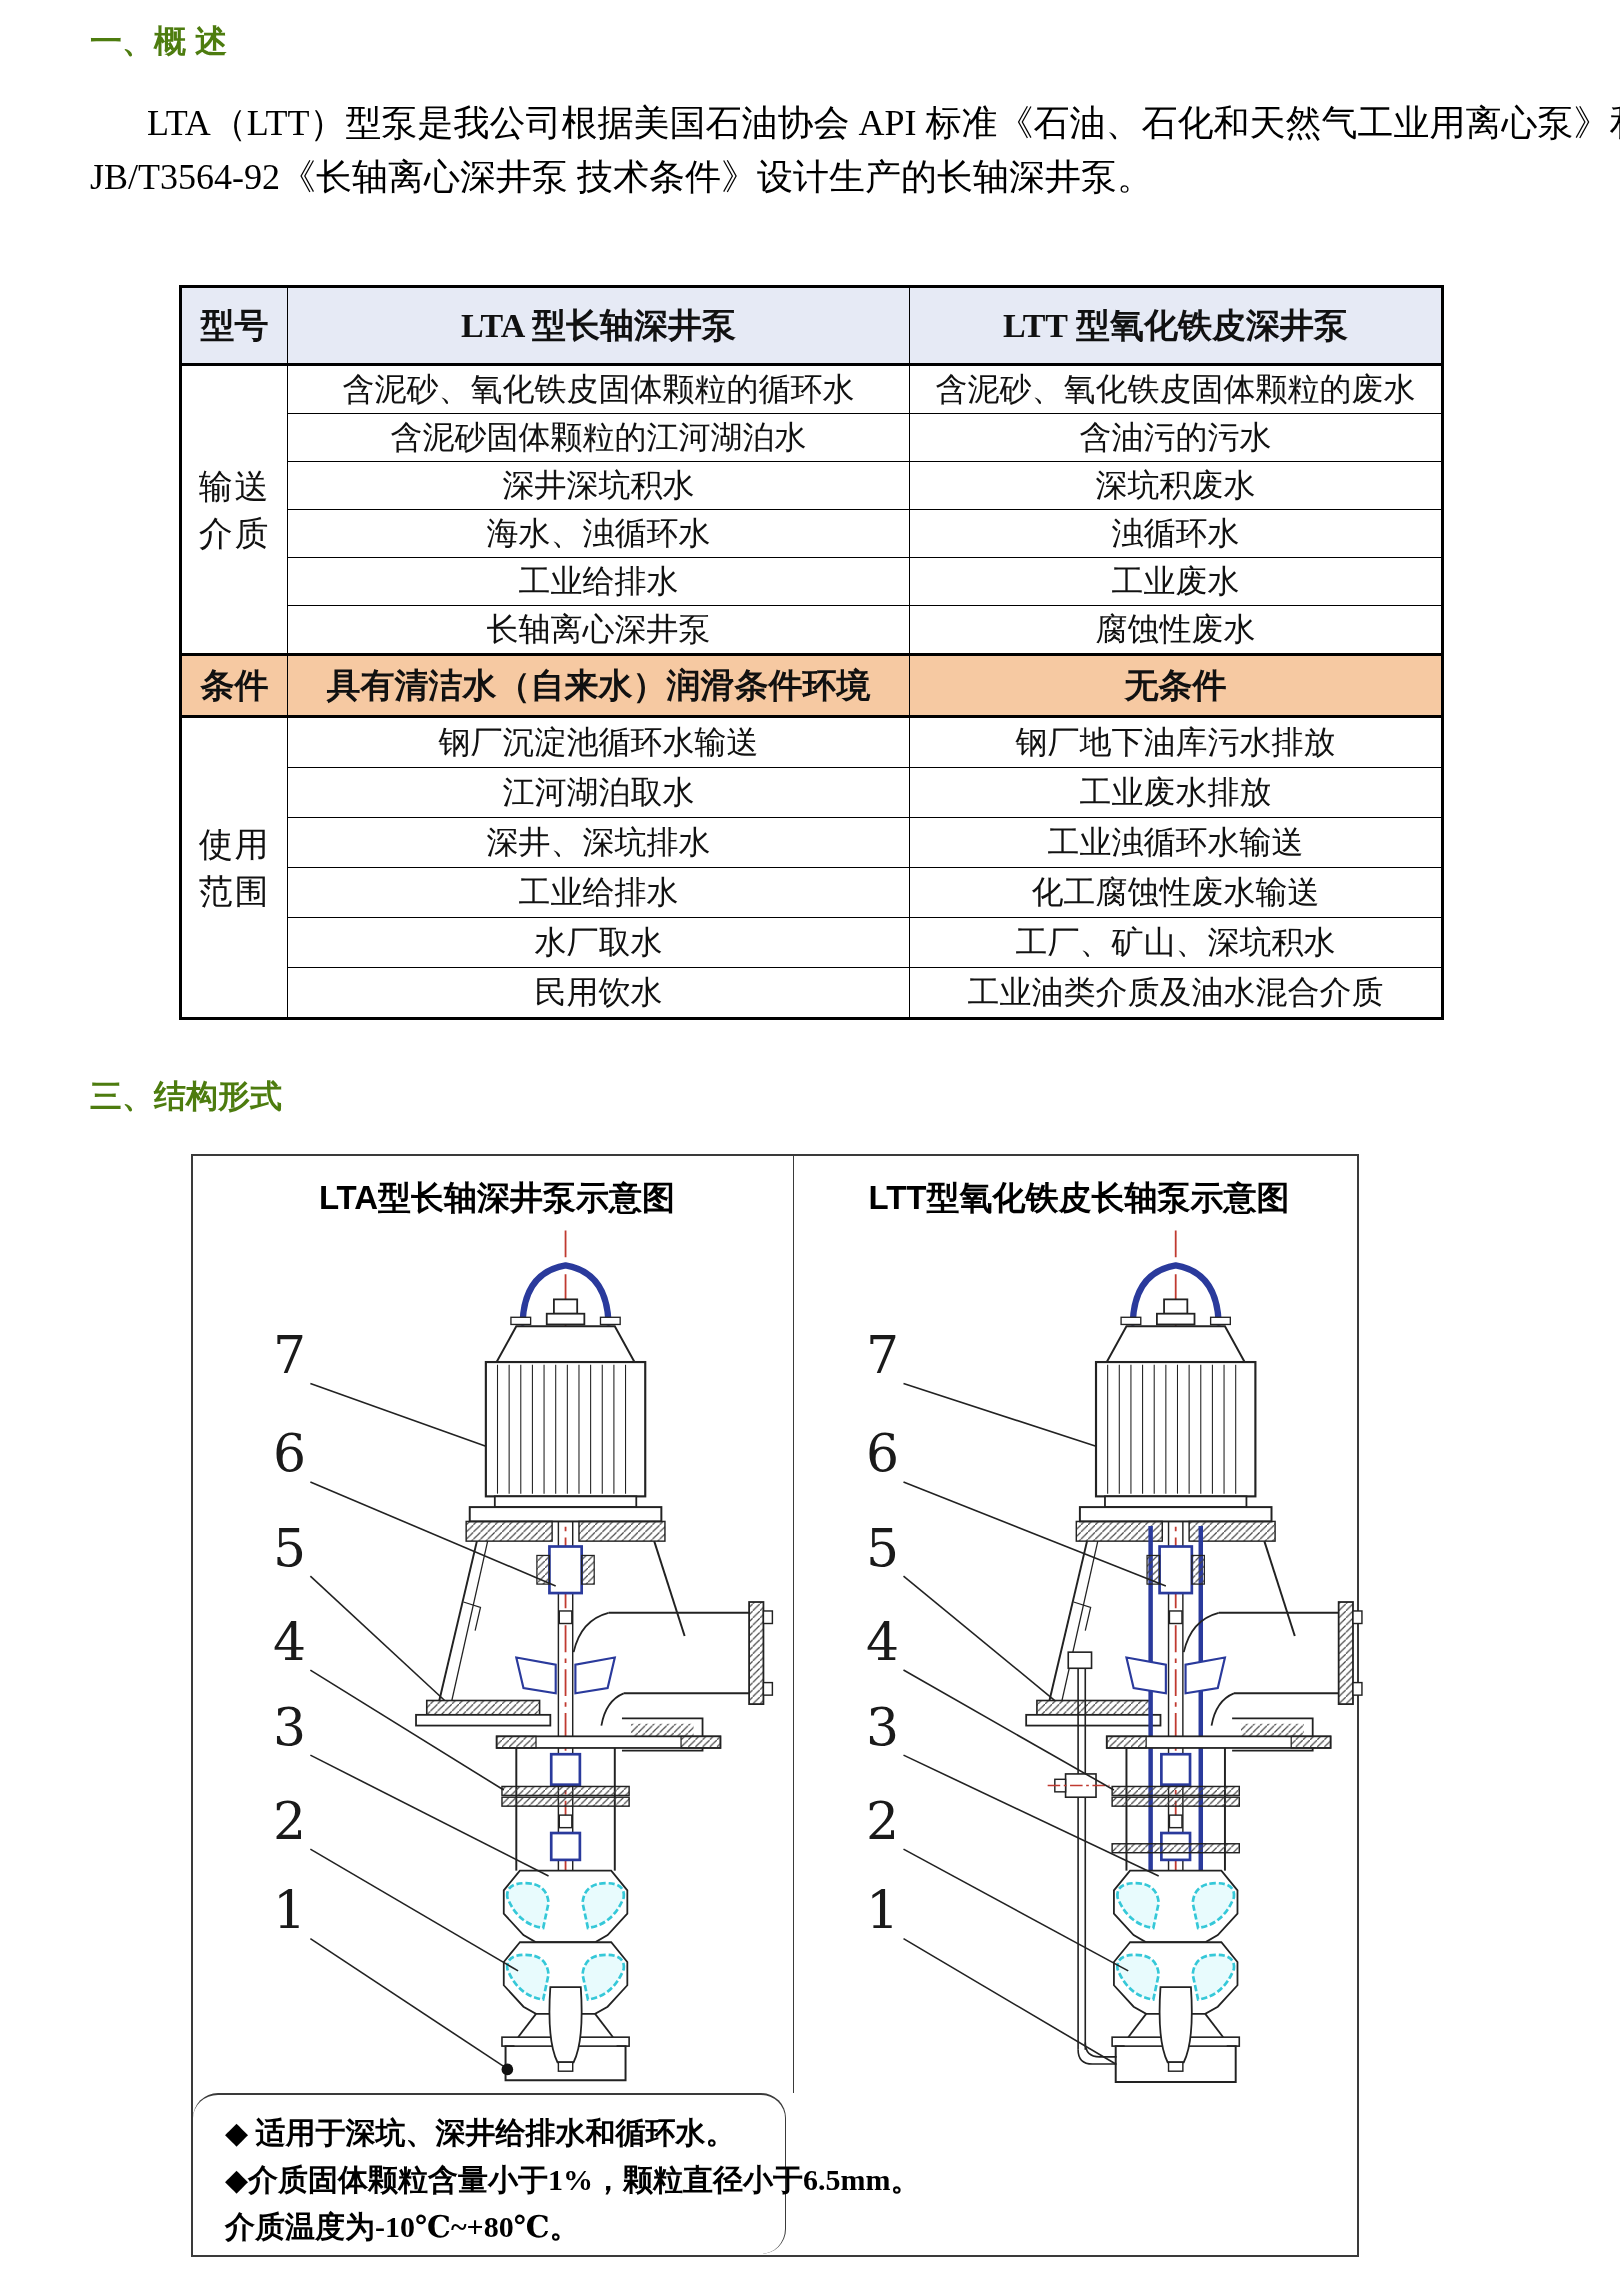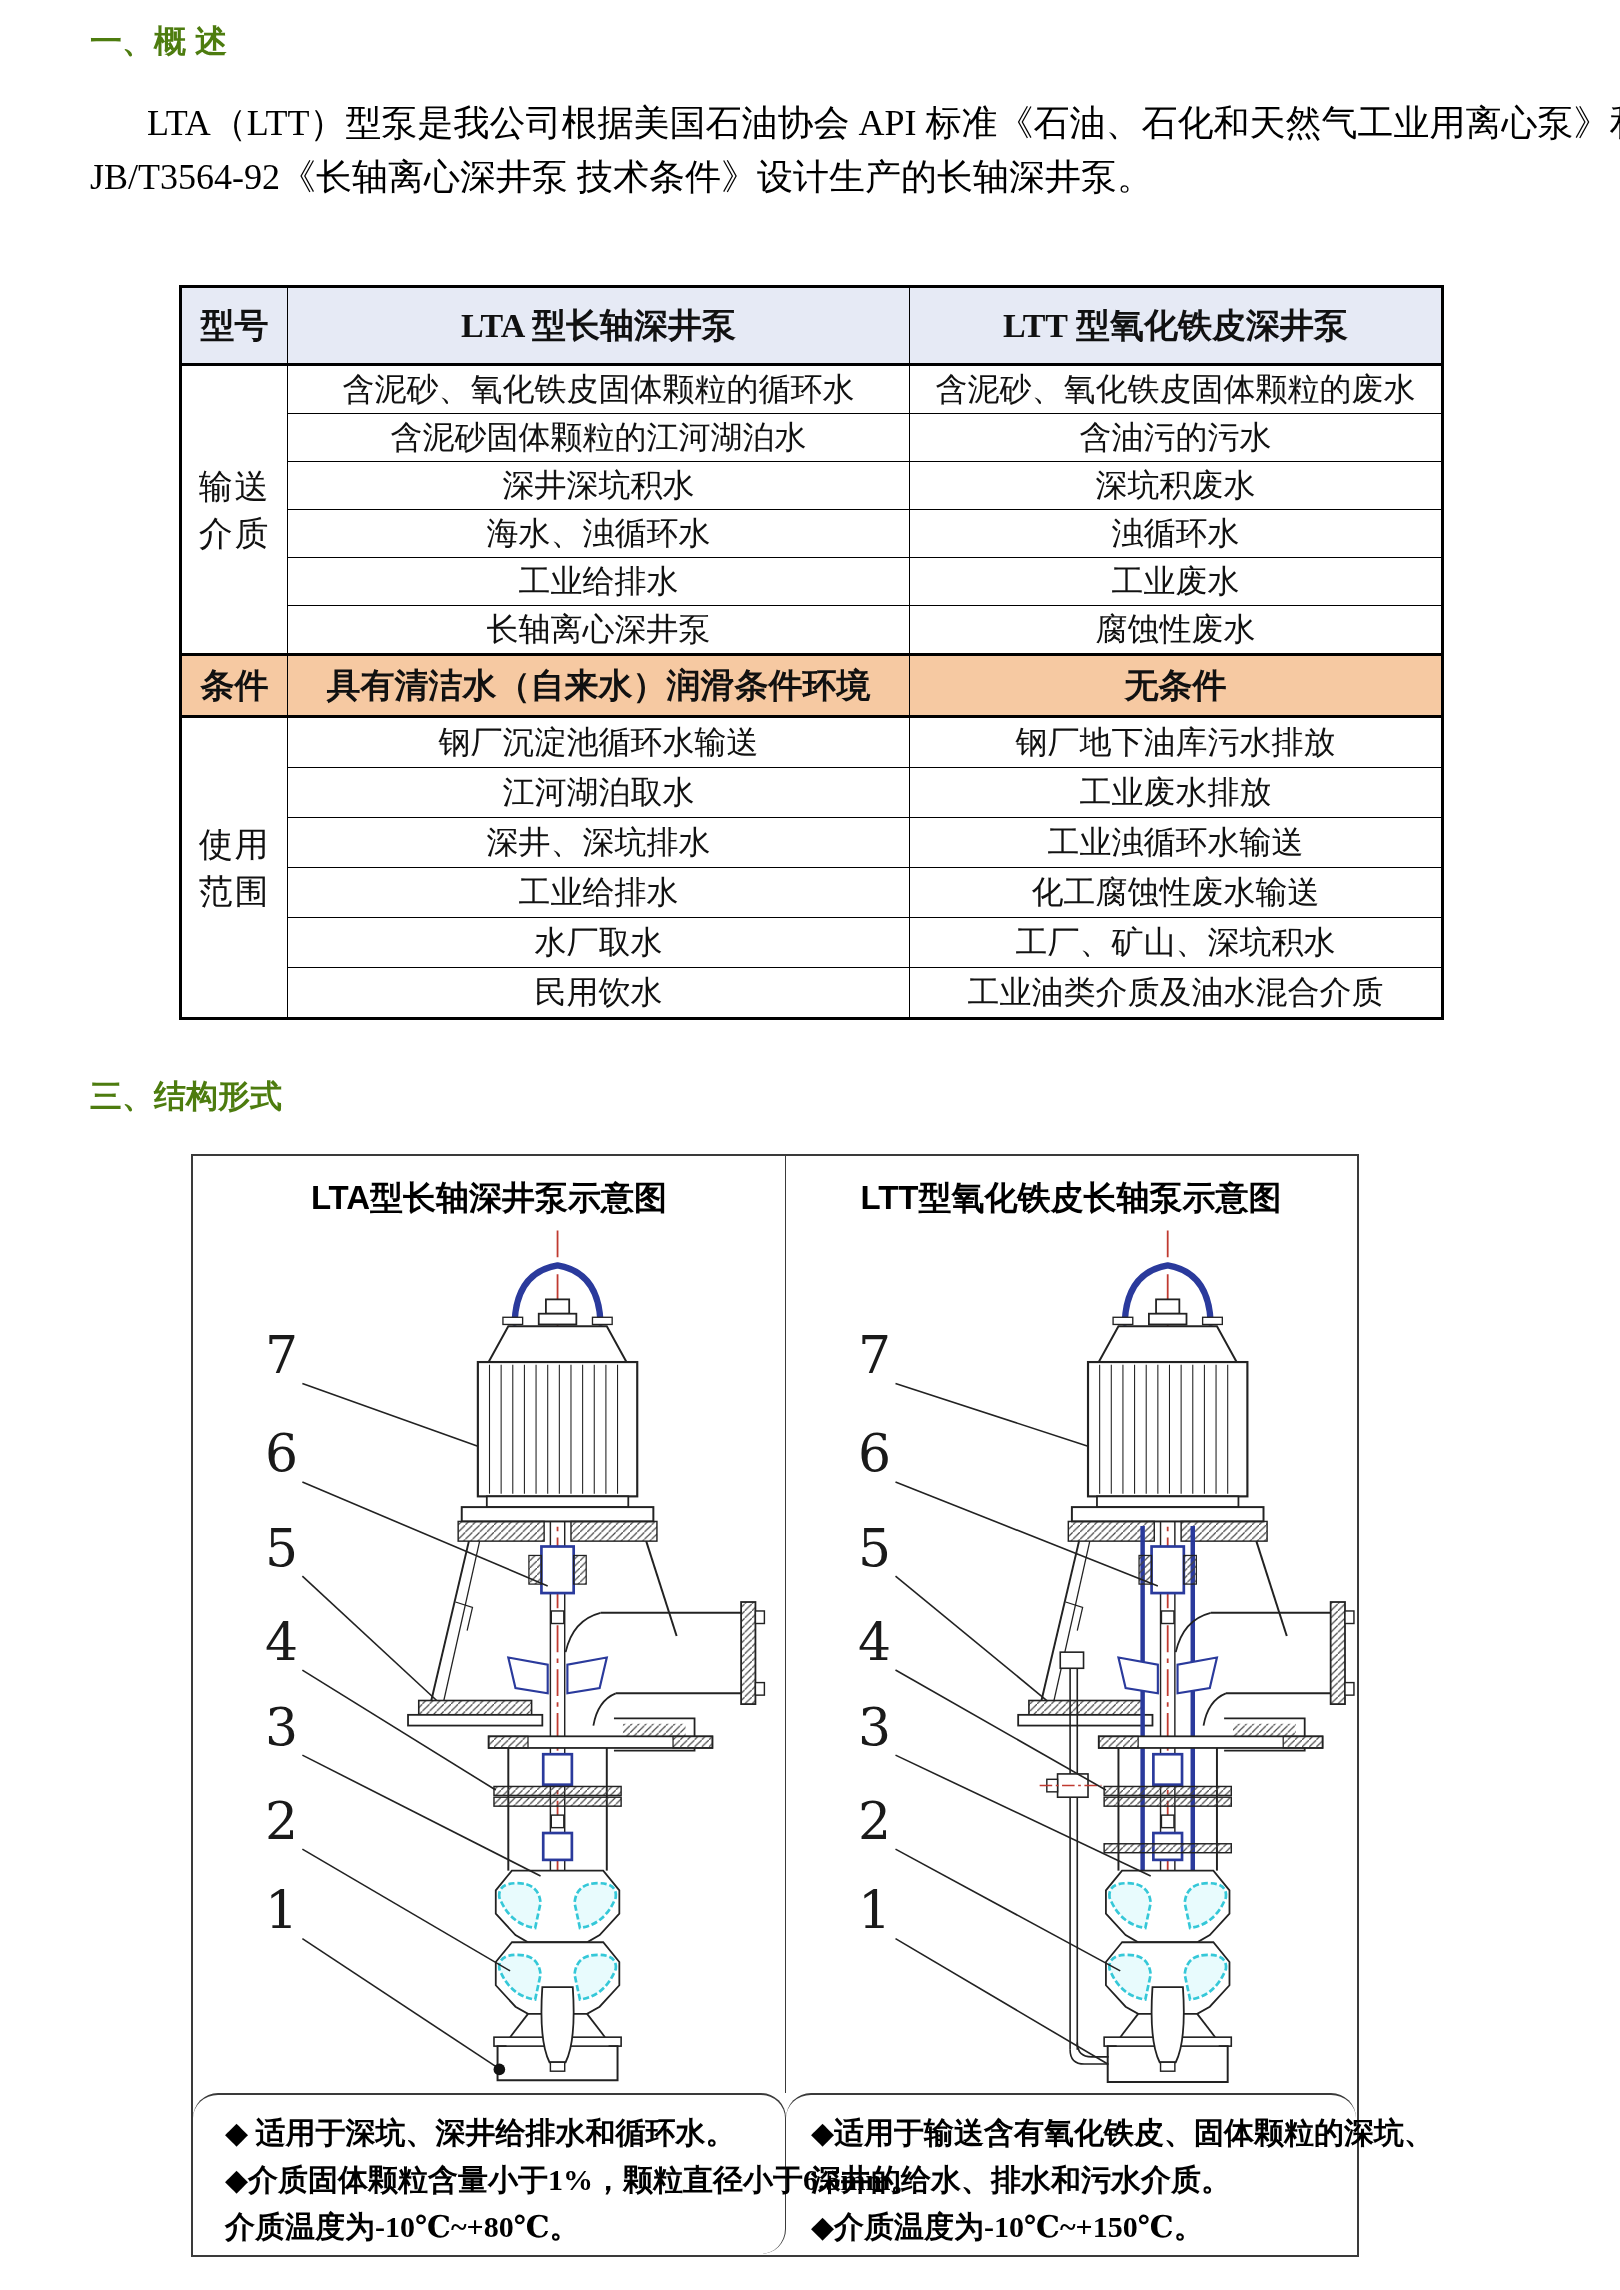--- a/index.html
+++ b/index.html
@@ -18,21 +18,21 @@
   tr.hdr td{font-weight:bold;font-size:34px;height:75px;border-bottom:3.6px solid #000;}
   tr.trow td{height:47px;}
   tr.cond td{font-weight:bold;font-size:34px;height:59px;border-top:3.6px solid #000;border-bottom:3.6px solid #000;}
   tr.urow td{height:49px;}
   td.grouplabel{font-size:34px;letter-spacing:1.8px;}
   td.grouplabel .lbl-line{display:block;line-height:47px;}
 
   
   .diagram-box{position:absolute;left:191px;top:1154px;width:1168px;height:1103px;
         border:2.7px solid #3a3a3a;box-sizing:border-box;background:#fff;}
-  .panel{position:absolute;top:0;height:937px;box-sizing:border-box;}
+  .panel{position:absolute;top:0;height:937px;box-sizing:border-box;margin-left:8px;}
   .panel-left{left:0;width:593px;border-right:1.8px solid #3a3a3a;}
   .panel-right{left:593px;width:570px;}
   .panel-title{position:absolute;top:19.7px;left:0;width:100%;text-align:center;
         font-family:"Liberation Sans","DejaVu Sans",sans-serif;font-weight:bold;font-size:33px;color:#000;}
   svg.pump{position:absolute;left:0;top:61px;}
   .callout{position:absolute;left:72px;width:63px;font-size:52px;line-height:1.05;
         font-family:"DejaVu Serif",serif;color:#1a1a1a;}
   .caption{position:absolute;top:937px;height:161px;border-top:2.7px solid #3a3a3a;box-sizing:border-box;
         font-size:30px;font-weight:bold;color:#000;padding:14.3px 9px 0 32px;border-radius:25px;}
   .caption-left{left:0;width:593px;border-right:1.8px solid #3a3a3a;}
@@ -398,21 +398,16 @@
       <div class="callout" style="top:544px">3</div>
       <div class="callout" style="top:638px">2</div>
       <div class="callout" style="top:727px">1</div>
     </div>
 
     <div class="caption caption-left">
       <div class="cap-line">◆ 适用于深坑、深井给排水和循环水。</div>
       <div class="cap-line">◆介质固体颗粒含量小于1%，颗粒直径小于6.5mm。</div>
       <div class="cap-line">介质温度为-10℃~+80℃。</div>
     </div>
-    <div class="caption caption-right">
-      <div class="cap-line">◆适用于输送含有氧化铁皮、固体颗粒的深坑、</div>
-      <div class="cap-line">深井的给水、排水和污水介质。</div>
-      <div class="cap-line">◆介质温度为-10℃~+150℃。</div>
-    </div>
 
   </div>
 </div>
 
 
 </body></html>

